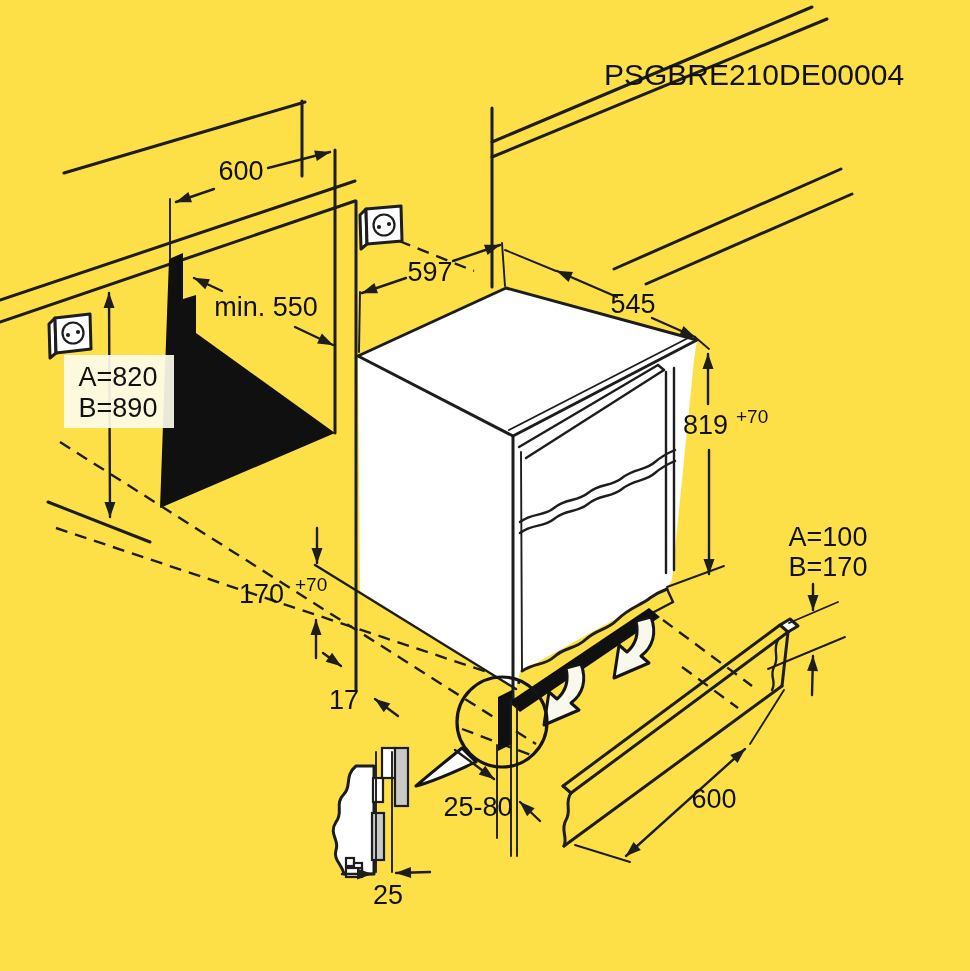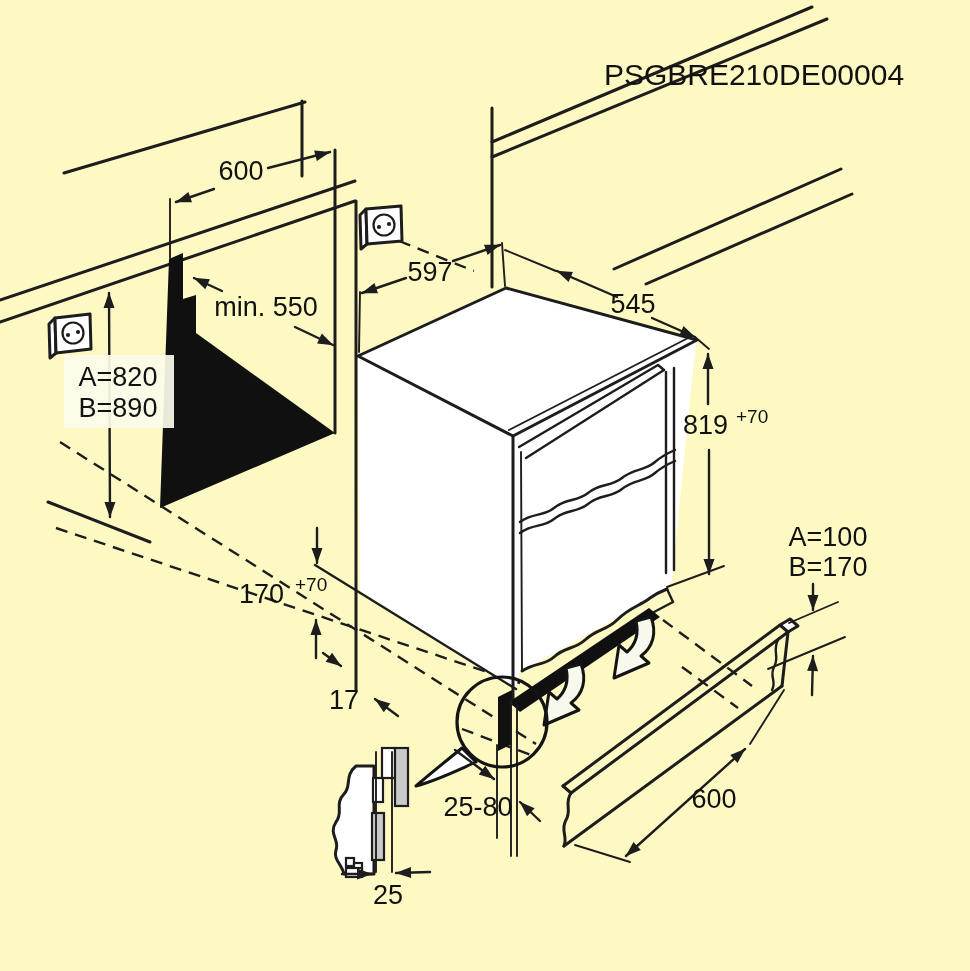--- a/index.html
+++ b/index.html
@@ -1,16 +1,16 @@
 <!DOCTYPE html>
 <html><head>
 <meta charset="utf-8">
 <style>
   html,body{margin:0;padding:0;background:#ffffff;}
-  .stage{position:relative;width:970px;height:971px;background:#fef9c3;overflow:hidden;
+  .stage{position:relative;width:970px;height:971px;background:#fde047;overflow:hidden;
          font-family:"Liberation Sans", sans-serif;}
   svg{display:block}
   .ln   {fill:none;stroke:#1d1d1d;stroke-width:3;stroke-linecap:round;stroke-linejoin:round;}
   .ln2  {fill:none;stroke:#1d1d1d;stroke-width:2.4;stroke-linecap:round;}
   .thin {fill:none;stroke:#1d1d1d;stroke-width:1.9;stroke-linecap:round;}
   .dash {fill:none;stroke:#1d1d1d;stroke-width:2.4;stroke-dasharray:12 8;stroke-linecap:butt;}
   .blk  {fill:#101010;stroke:none;}
   .wfill{fill:#ffffff;stroke:none;}
   .face {fill:#ffffff;stroke:#1d1d1d;stroke-width:3;stroke-linejoin:round;}
   .gray {fill:#c9c9c9;stroke:#1d1d1d;stroke-width:2.2;}

